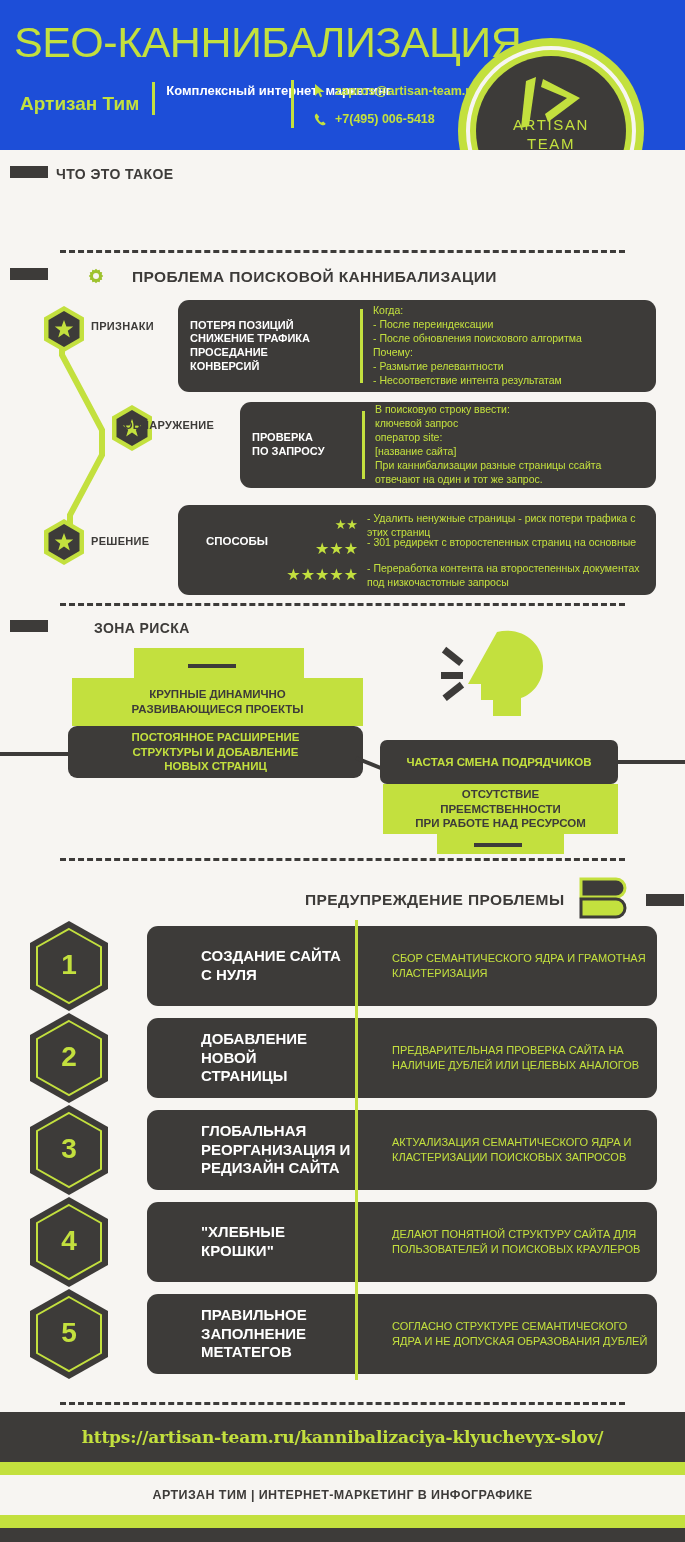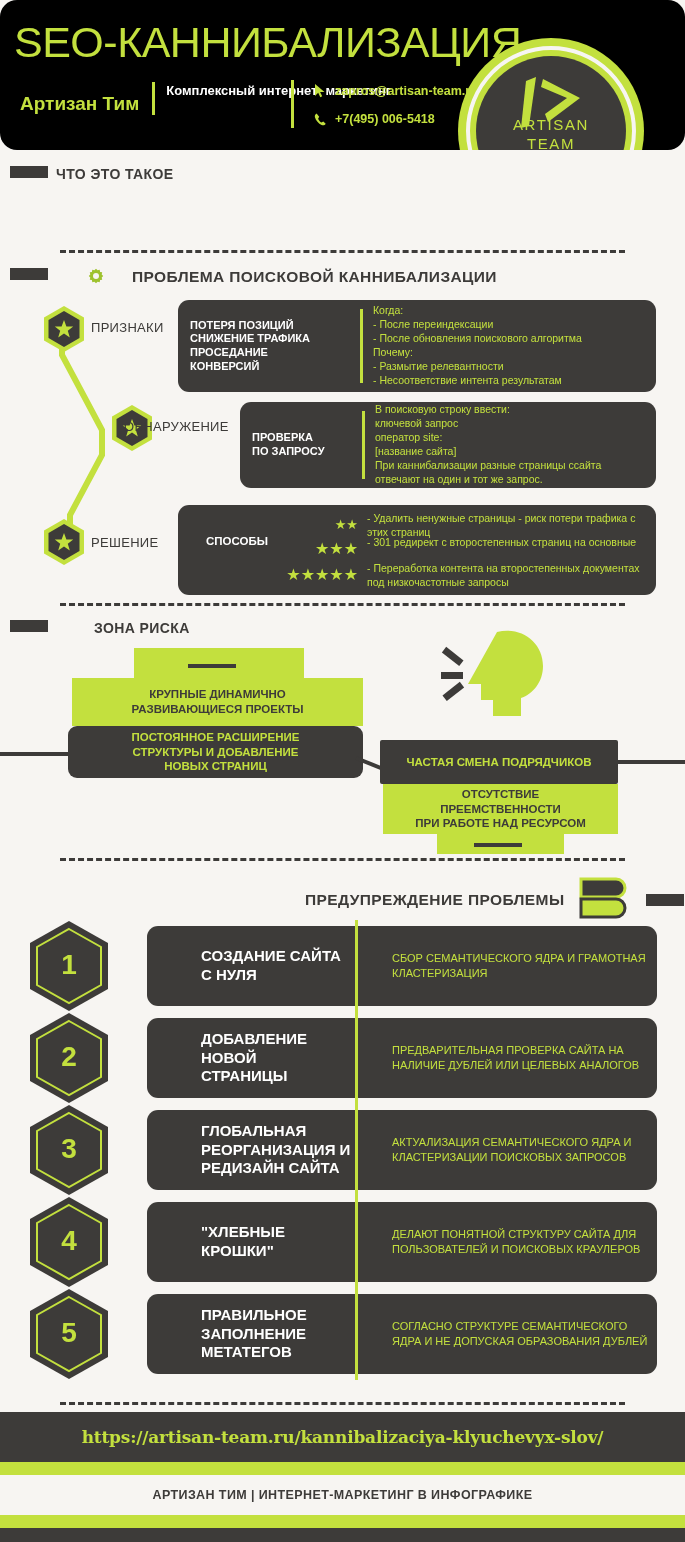--- a/index.html
+++ b/index.html
@@ -14,23 +14,22 @@
     height: 1542px;
     background: #f7f5f2;
     overflow: hidden;
   }
 
   
   .header {
     position: relative;
     width: 685px;
     height: 150px;
-    background: #000000;
+    background: #1d4ed8;
     overflow: hidden;
-    border-radius: 17px;
   }
   .header-title {
     position: absolute;
     left: 14px; top: 18px;
     font-size: 43px;
     font-weight: normal;
     letter-spacing: -0.5px;
     color: #c3e03e;
     white-space: nowrap;
     font-family: "Liberation Sans", sans-serif;
@@ -149,22 +148,22 @@
     border-top: 3px dashed #3d3b39;
   }
 
   
   .hexmark {
     position: absolute;
     width: 40px; height: 44px;
   }
   .step-label {
     position: absolute;
-    font-size: 13px;
-    font-weight: normal;
+    font-size: 11px;
+    font-weight: bold;
     letter-spacing: 0.3px;
     color: #3d3b39;
     white-space: nowrap;
   }
   .panel {
     position: absolute;
     background: #3d3b39;
     border-radius: 11px;
     display: flex;
     align-items: center;
@@ -511,21 +510,21 @@
   <div class="rz-tab" style="left:134px; top:648px; width:170px; height:32px;"></div>
   <div class="rz-tabline" style="left:188px; top:664px; width:48px;"></div>
   <div class="rz-green" style="left:72px; top:678px; width:291px; height:48px;">КРУПНЫЕ ДИНАМИЧНО
 РАЗВИВАЮЩИЕСЯ ПРОЕКТЫ</div>
   <div class="rz-wire" style="left:0px; top:752px; width:78px;"></div>
   <div class="rz-dark" style="left:68px; top:726px; width:295px; height:52px;">ПОСТОЯННОЕ РАСШИРЕНИЕ
 СТРУКТУРЫ  И ДОБАВЛЕНИЕ
 НОВЫХ СТРАНИЦ</div>
   <div class="rz-wire" style="left:356px; top:756px; width:36px; transform:rotate(22deg); transform-origin:left center;"></div>
 
-  <div class="rz-dark" style="left:380px; top:740px; width:238px; height:44px; border-radius:2px;">ЧАСТАЯ СМЕНА ПОДРЯДЧИКОВ</div>
+  <div class="rz-dark" style="left:380px; top:740px; width:238px; height:44px; border-radius:7px;">ЧАСТАЯ СМЕНА ПОДРЯДЧИКОВ</div>
   <div class="rz-wire" style="left:612px; top:760px; width:73px;"></div>
   <div class="rz-green" style="left:383px; top:784px; width:235px; height:50px;">ОТСУТСТВИЕ
 ПРЕЕМСТВЕННОСТИ
 ПРИ РАБОТЕ НАД РЕСУРСОМ</div>
   <div class="rz-tab" style="left:437px; top:834px; width:127px; height:20px;"></div>
   <div class="rz-tabline" style="left:474px; top:843px; width:48px;"></div>
 
   <div class="dashed" style="left:60px; top:858px; width:565px;"></div>
 
   <div class="prev-head" style="left:305px; top:877px;">

